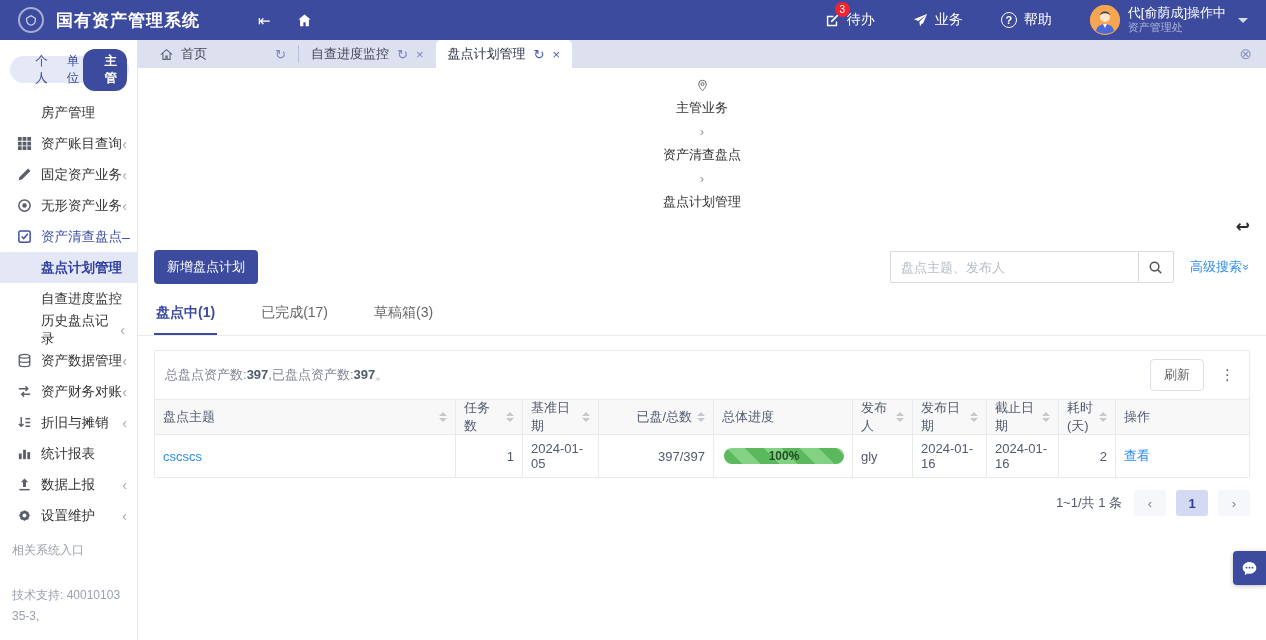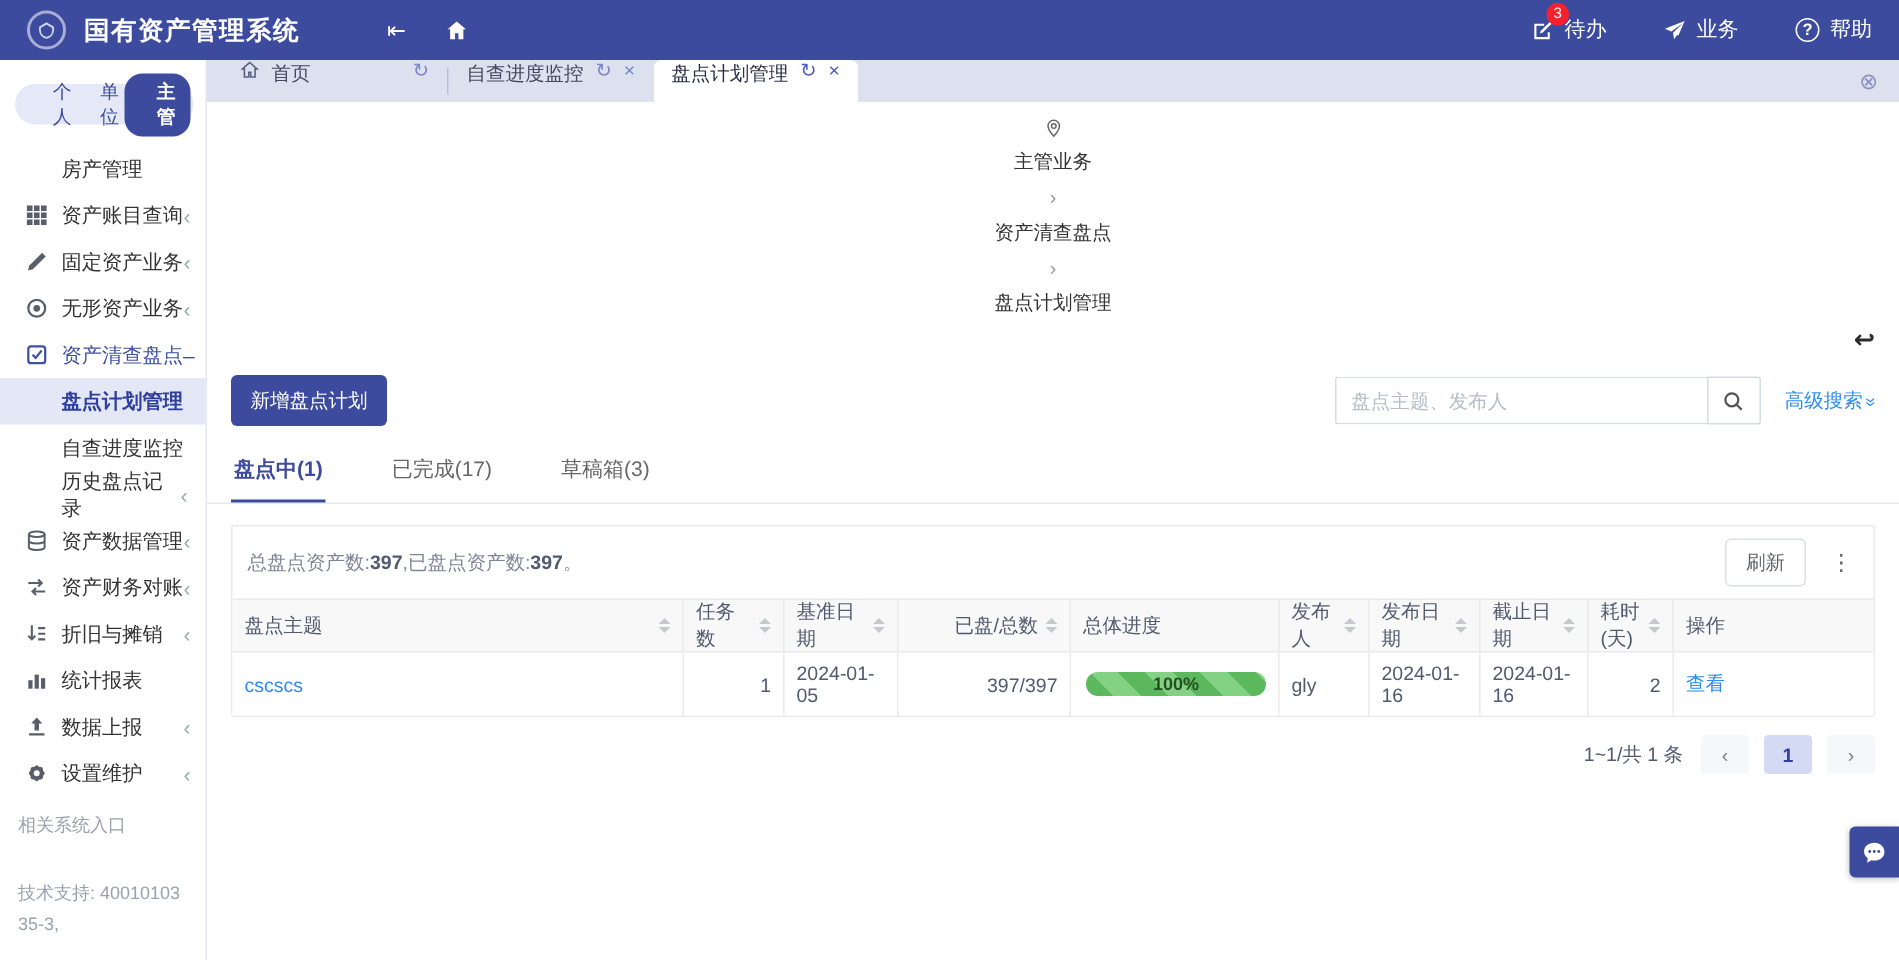--- a/index.html
+++ b/index.html
@@ -48,21 +48,21 @@
   .menu-item.active-parent, .menu-item.active-parent .mi-arrow { color:#3f51a3; }
   .sub-item { height:31px; display:flex; align-items:center; padding-left:41px; padding-right:10px; font-size:13.5px; color:#333; cursor:pointer; }
   .sub-item .mi-label { flex:1; }
   .sub-item.selected { background:#e3e7f6; color:#2f3f9e; font-weight:bold; }
   .side-foot { padding:0 12px 14px; font-size:12px; color:#9aa0ad; }
   .side-foot .entry { margin-bottom:26px; cursor:pointer; }
   .side-foot .support { line-height:1.7; word-break:break-all; }
 
   
   .tabbar { height:28px; background:#dde0ee; display:flex; align-items:stretch; padding-left:10px; position:relative; }
-  .wtab { display:flex; gap:8px; padding:0 12px; font-size:13px; color:#45485e; cursor:pointer; position:relative; }
+  .wtab { display:flex; align-items:center; gap:8px; padding:0 12px; font-size:13px; color:#45485e; cursor:pointer; position:relative; }
   .wtab.first { width:150px; }
   .wtab.first .tab-refresh { margin-left:auto; }
   .wtab .tab-glyph { font-size:13px; color:#7b86c8; cursor:pointer; line-height:1; }
   .wtab.active { background:#fff; border-radius:5px 5px 0 0; color:#2b2f45; }
   .wtab.active .tab-glyph { color:#4a5cc0; }
   .tab-divider { width:1px; background:#b9bedb; margin:5px 0; }
   .tab-home-ic svg { width:13px; height:13px; display:block; }
   .closeall { margin-left:auto; margin-right:14px; align-self:center; color:#8b93c3; font-size:15px; cursor:pointer; }
 
   
@@ -168,20 +168,36 @@
         <svg viewBox="0 0 16 16" width="15" height="15">
             <path d="M15 1L1 6.6l4.6 2L14 2.5 6.8 9.4 7.5 14l2.2-3 .9.4z" fill="#fff"></path>
           </svg>
       </span>
       <span>业务</span>
     </div>
     <div class="nav-item">
       <span class="q-circle">?</span>
       <span>帮助</span>
     </div>
+    <div class="user-box">
+      <span class="avatar">
+        <svg viewBox="0 0 30 30" width="30" height="30">
+            <circle cx="15" cy="15" r="15" fill="#f6a550"></circle>
+            <circle cx="15" cy="12" r="5" fill="#fde7cc"></circle>
+            <path d="M15 6.5c-3 0-5 1.8-5 4 0-.5 2-2.2 5-2.2s5 1.7 5 2.2c0-2.2-2-4-5-4z" fill="#3a3f55"></path>
+            <path d="M6 26c1-5 5-7 9-7s8 2 9 7a15 15 0 0 1-18 0z" fill="#4a6ad8"></path>
+            <path d="M13 19h4l-2 4z" fill="#fff"></path>
+          </svg>
+      </span>
+      <span class="user-meta">
+        <span class="user-name">代[俞荫成]操作中</span>
+        <span class="user-dept">资产管理处</span>
+      </span>
+      <span class="caret-down"></span>
+    </div>
   </div>
 </div>
 
 <div class="layout">
 
   <div class="sidebar">
     <div class="role-pills">
       <span class="role-pill">个人</span>
       <span class="role-pill">单位</span>
       <span class="role-pill active">主管</span>

